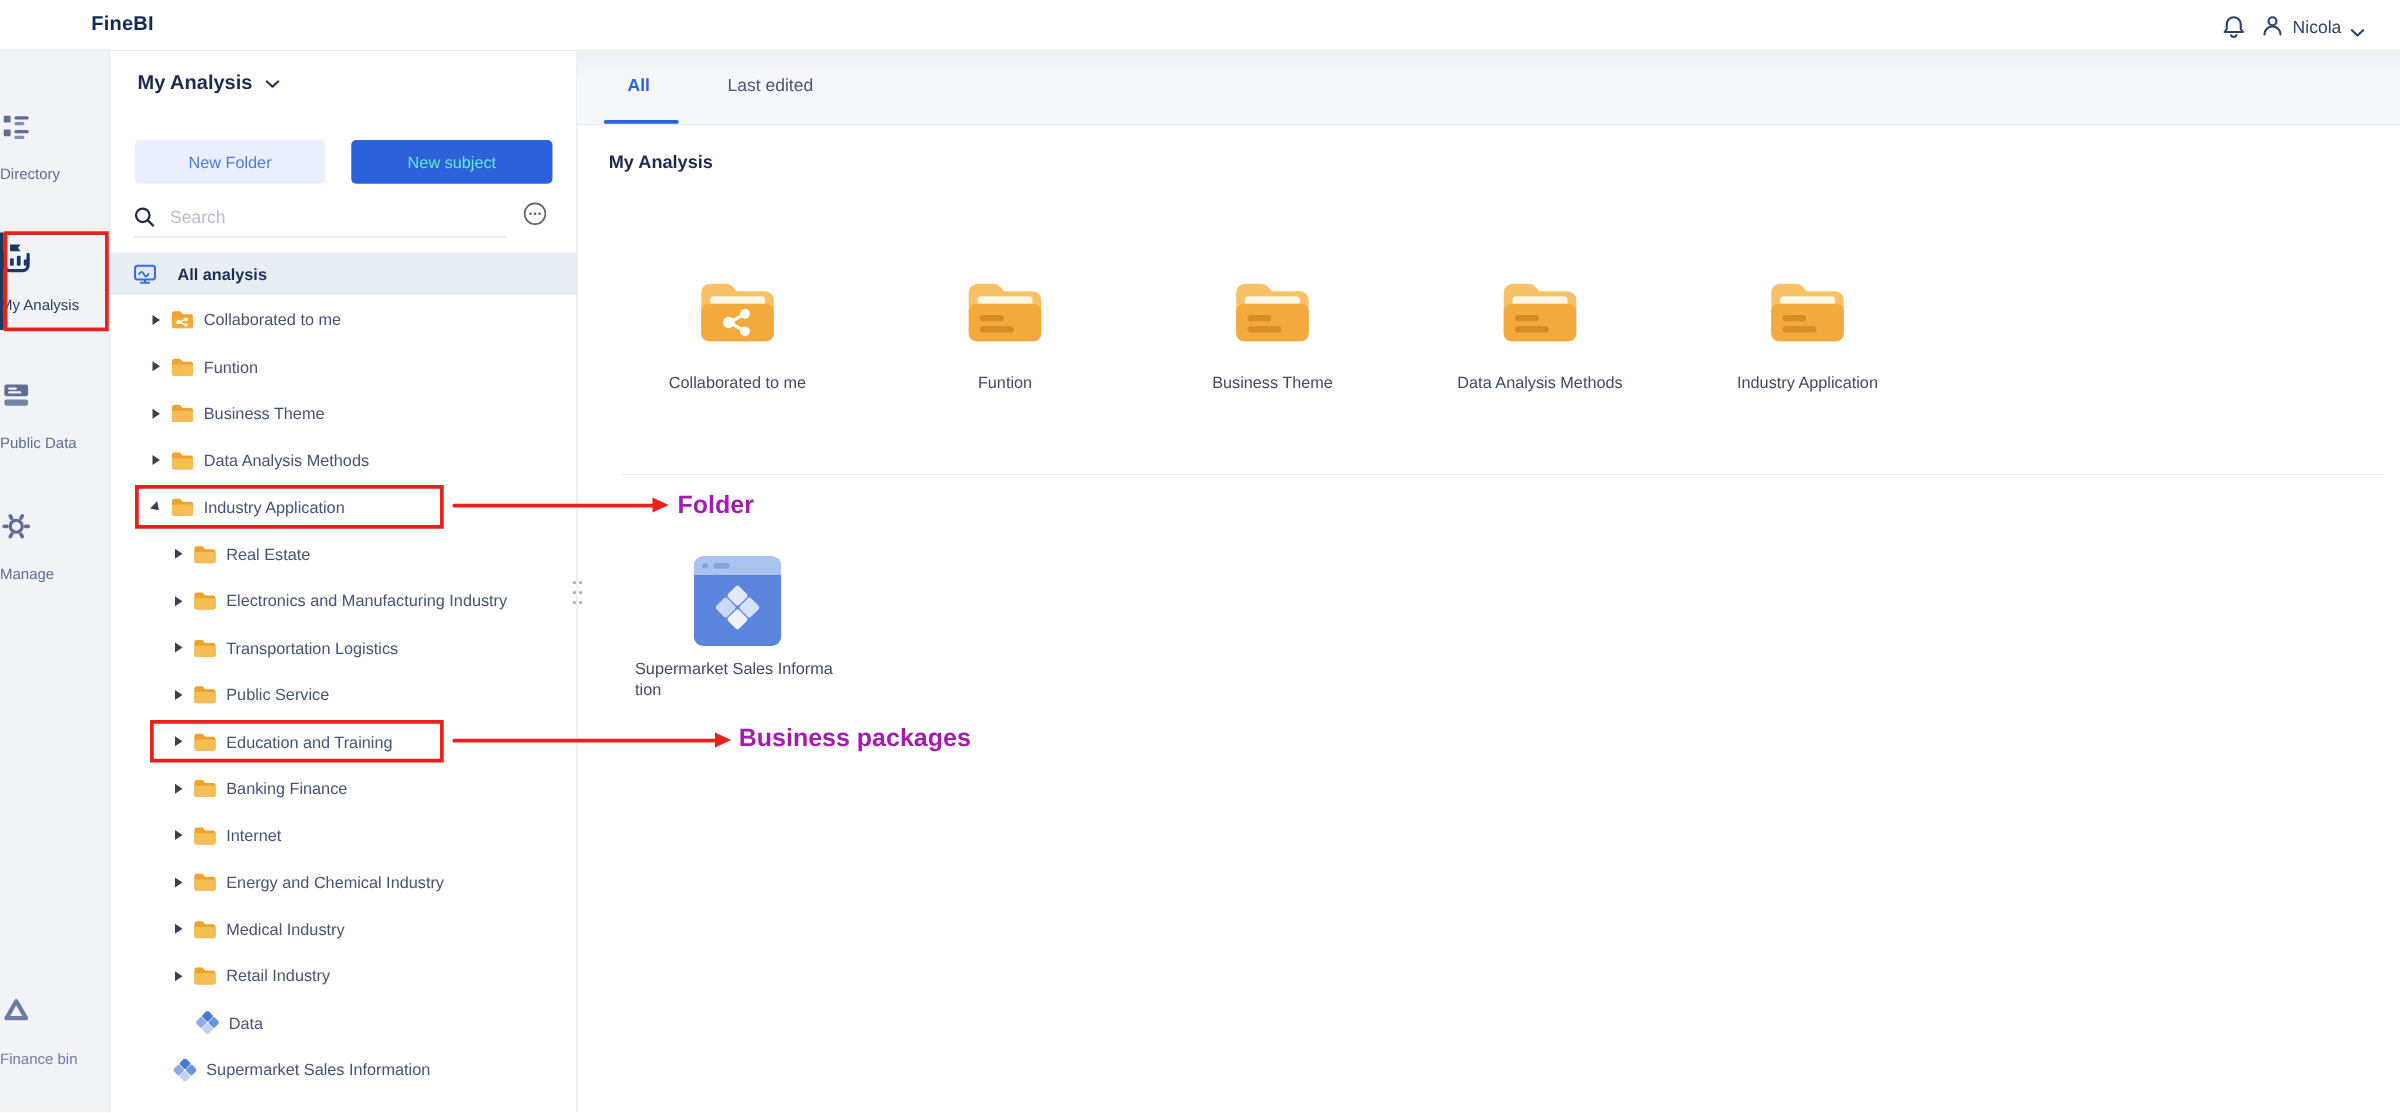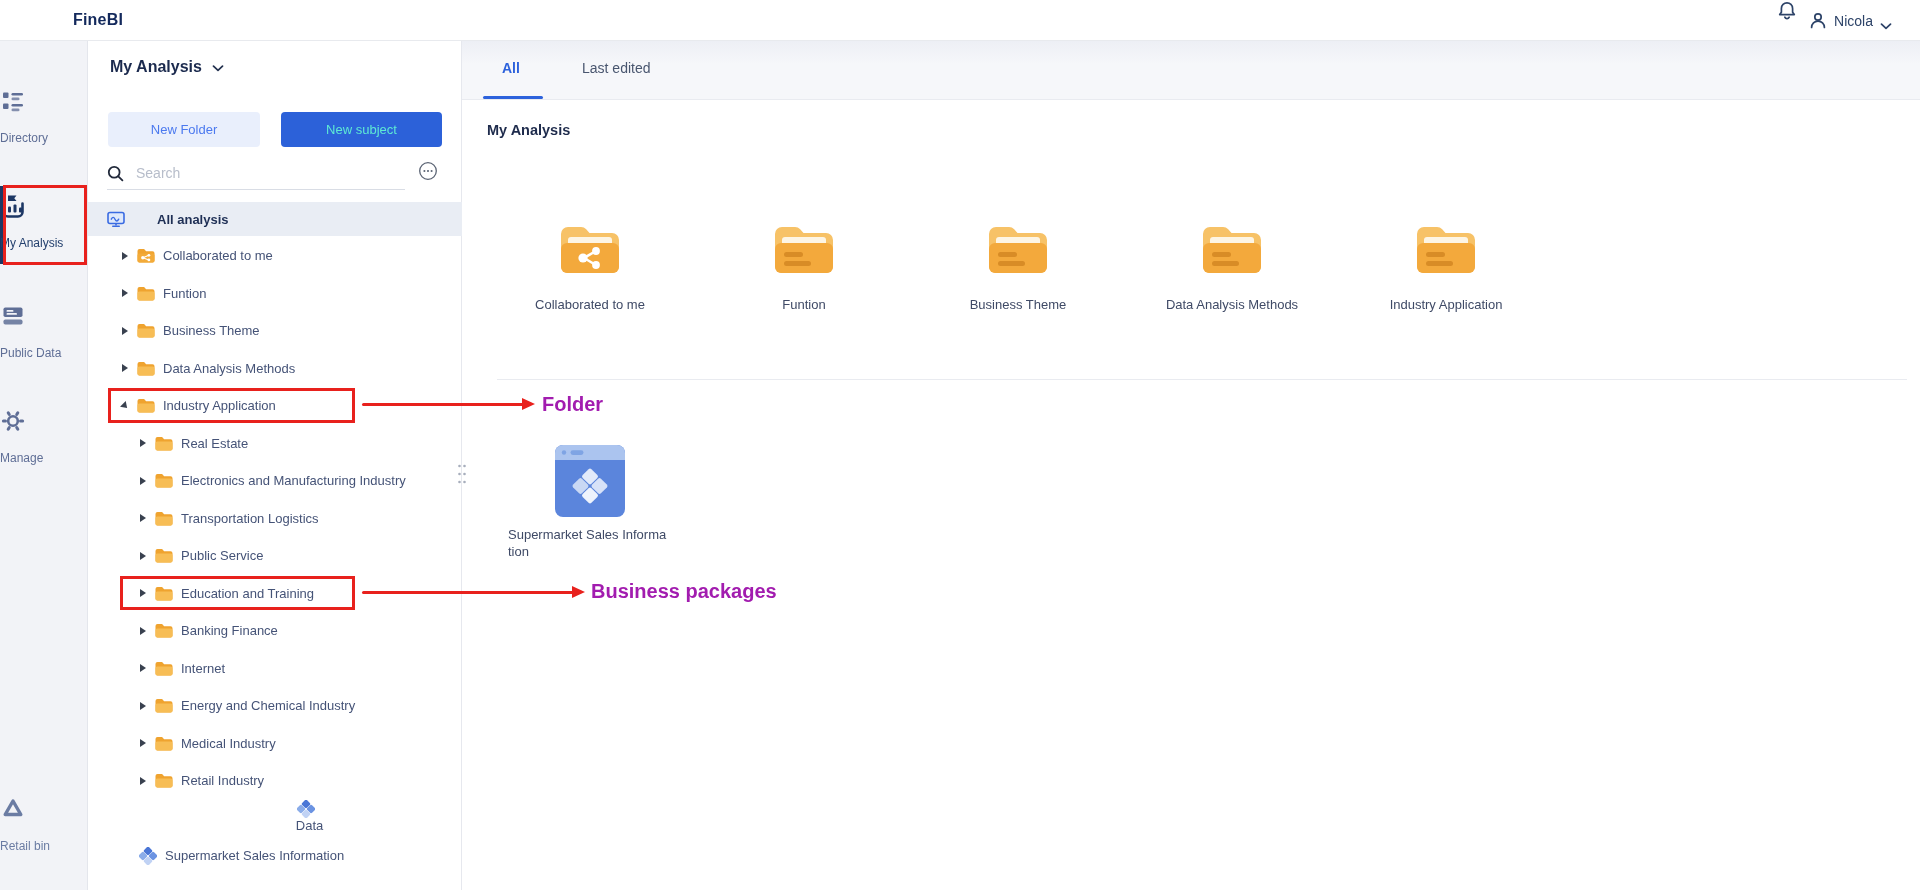--- a/index.html
+++ b/index.html
@@ -3,21 +3,21 @@
 <meta charset="utf-8">
 <style>
   html,body{margin:0;padding:0;background:#fff;}
   .app{position:relative;width:1920px;height:890px;overflow:hidden;
        font-family:"Liberation Sans",sans-serif;background:#fff;}
 
   
   .header{position:absolute;left:0;top:0;width:1920px;height:41px;background:#fff;
           border-bottom:1px solid #e8eaee;box-sizing:border-box;}
   .logo{position:absolute;left:73px;top:11px;font-size:16px;font-weight:700;color:#13295c;letter-spacing:.2px;}
-  .hdr-right{position:absolute;right:28px;top:0;height:41px;display:flex;gap:12px;color:#2d4368;}
+  .hdr-right{position:absolute;right:28px;top:0;height:41px;display:flex;align-items:center;gap:12px;color:#2d4368;}
   .userbox{display:flex;align-items:center;gap:7px;color:#2d4368;font-size:14px;cursor:pointer;}
 
   
   .sidebar{position:absolute;left:0;top:41px;width:88px;height:849px;background:#f2f3f7;
            border-right:1px solid #e4e6ec;box-sizing:border-box;}
   .nav-item{position:absolute;left:0;width:88px;text-align:left;cursor:pointer;color:#5f6e96;}
   .nav-item .nlabel{display:block;margin-top:14px;font-size:12px;line-height:13px;}
   .nav-item.active{color:#1d3765;}
   .nav-item.active .nlabel{color:#24406e;}
   .active-bar{position:absolute;left:0;top:186px;width:3px;height:78px;background:#1d3765;}
@@ -31,27 +31,27 @@
        font-family:"Liberation Sans",sans-serif;cursor:pointer;}
   .btn-folder{left:20px;width:152px;background:#e9effc;color:#4b79ef;}
   .btn-subject{left:193px;width:161px;background:#2c61d9;color:#5eead4;}
   .search-wrap{position:absolute;left:19px;top:116px;width:298px;height:32px;border-bottom:1px solid #d9dde5;
                display:flex;align-items:center;gap:10px;color:#21293a;}
   .search-input{flex:1;border:none;outline:none;font-size:14px;color:#000000;background:transparent;
                 font-family:"Liberation Sans",sans-serif;}
   .search-input::placeholder{color:#b7bdca;}
   .more-btn{position:absolute;left:330px;top:120px;width:20px;height:20px;color:#5b6474;cursor:pointer;}
   .all-row{position:absolute;left:0;top:161px;width:374px;height:34px;background:#e9edf4;display:flex;
-           align-items:center;gap:24px;padding-left:19px;box-sizing:border-box;cursor:pointer;}
+           align-items:center;gap:9px;padding-left:19px;box-sizing:border-box;cursor:pointer;}
   .all-label{font-size:13px;font-weight:700;color:#1e2f55;}
   .tree{position:absolute;left:0;top:196px;width:374px;}
   .trow{height:37.5px;display:flex;align-items:center;box-sizing:border-box;cursor:pointer;}
   .trow.l1{padding-left:34px;}
   .trow.l2{padding-left:52px;}
-  .trow.leaf2{padding-left:69px;flex-direction:column;}
+  .trow.leaf2{padding-left:69px;}
   .trow.leaf1{padding-left:51px;}
   .tri{width:0;height:0;border-left:6px solid #39414f;border-top:4px solid transparent;
        border-bottom:4px solid transparent;margin-right:9px;flex:none;}
   .tri.e{transform:rotate(45deg);}
   .ticon{flex:none;margin-right:8px;}
   .tlabel{font-size:13px;color:#455377;white-space:nowrap;}
   .drag-handle{position:absolute;left:456px;top:462px;cursor:col-resize;}
 
   
   .tabstrip{position:absolute;left:462px;top:41px;width:1458px;height:59px;
@@ -259,21 +259,21 @@
     <div class="nav-item" style="top:367px;">
       <svg width="26" height="26">
           <use href="#i-nav-gear"></use>
         </svg>
       <span class="nlabel">Manage</span>
     </div>
     <div class="nav-item" style="top:755px;color:#6b7ca3;">
       <svg width="26" height="26">
           <use href="#i-nav-recycle"></use>
         </svg>
-      <span class="nlabel">Retail bin</span>
+      <span class="nlabel">Finance bin</span>
     </div>
   </nav>
 
   <aside class="panel">
     <div class="panel-title">
       <span>My Analysis</span>
       <span style="color:#23314f;">
         <svg width="12" height="7">
             <use href="#i-chevron"></use>
           </svg>

